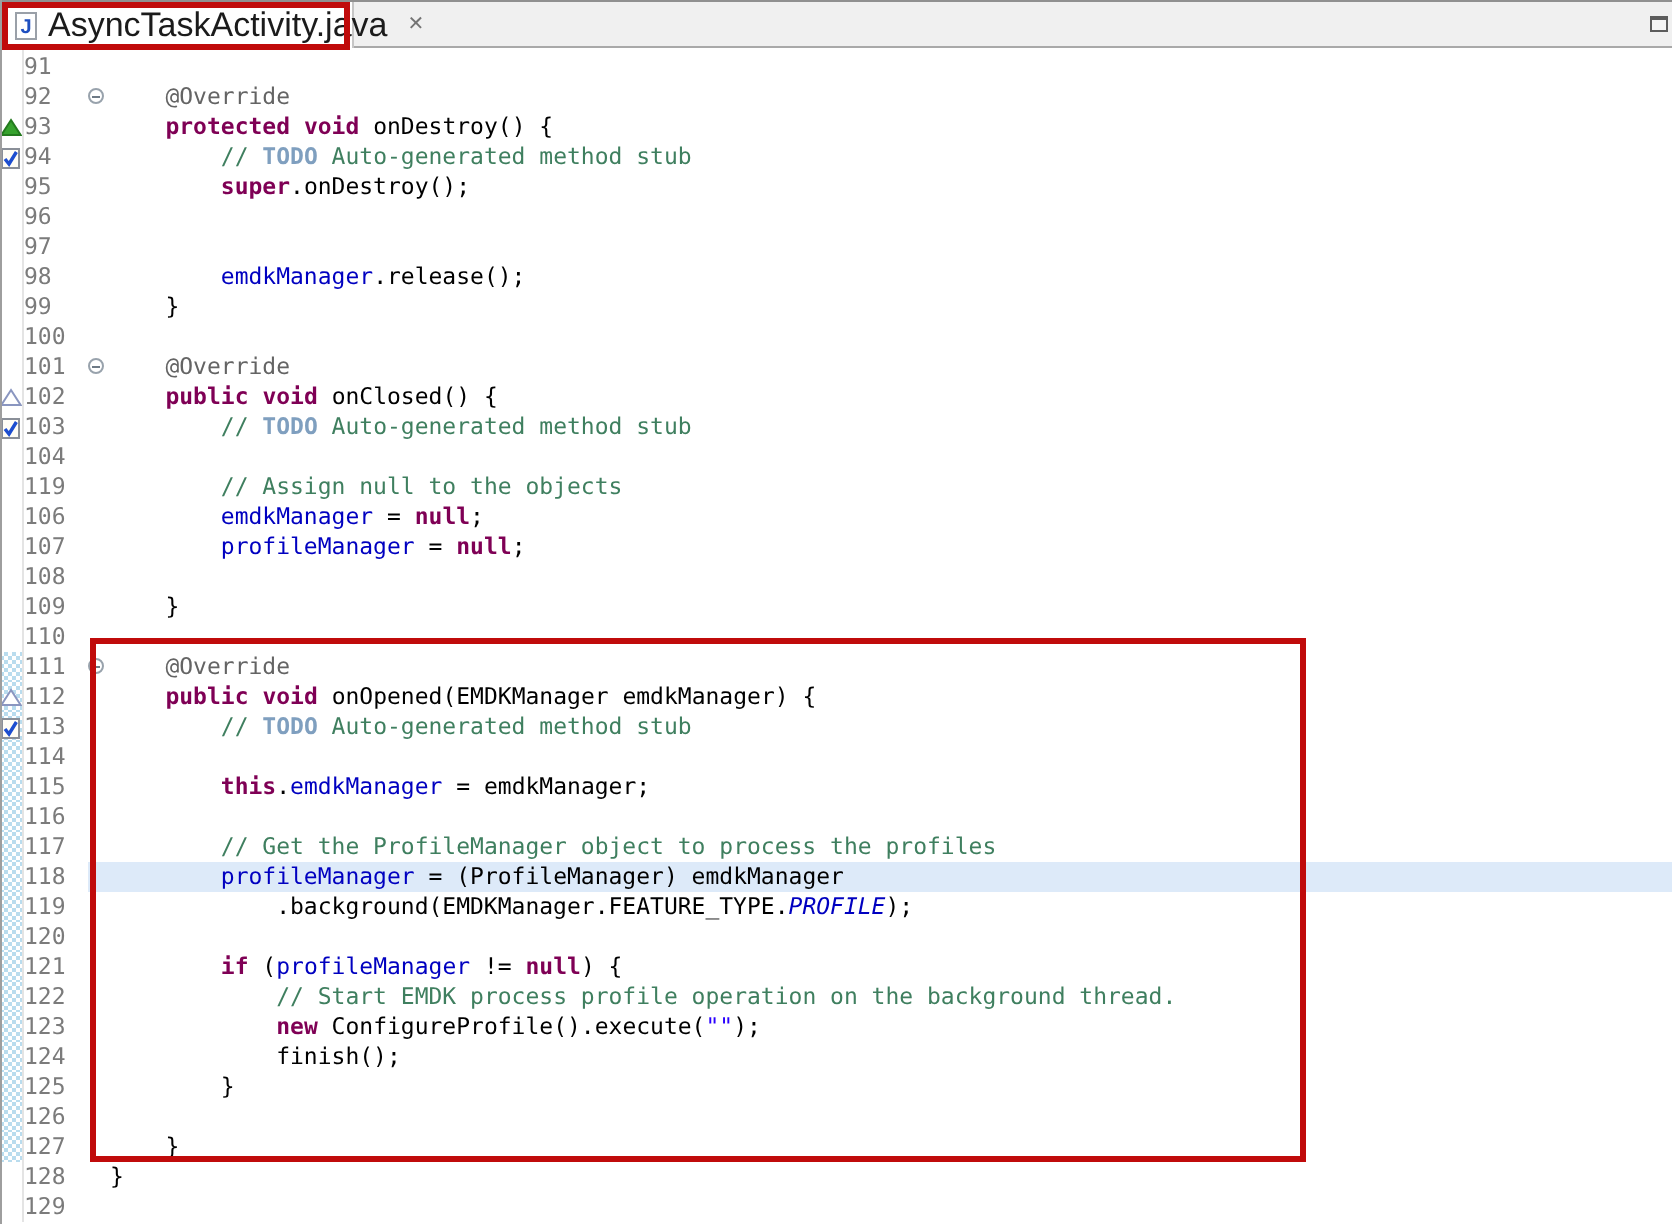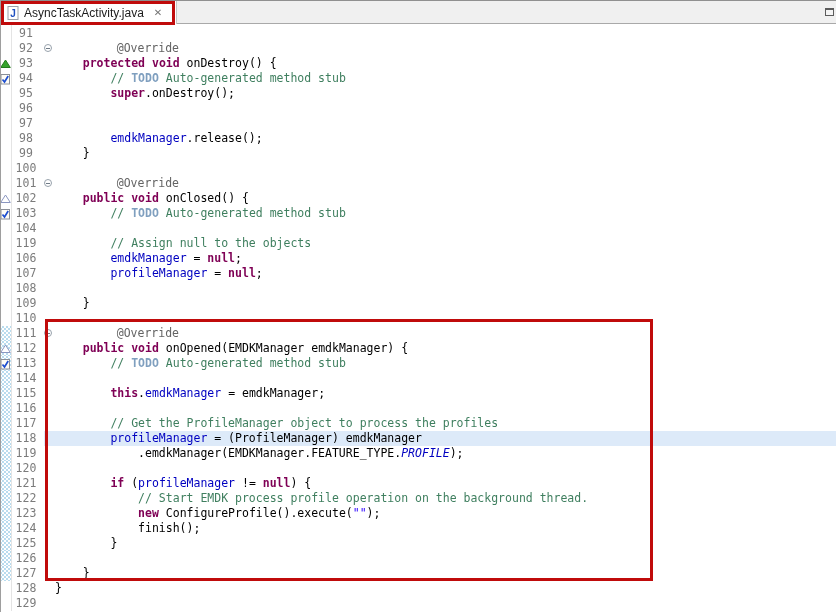--- a/index.html
+++ b/index.html
@@ -12,59 +12,59 @@
   
   .tabstrip {
     position:absolute; left:0; top:0; width:836px; height:24px; box-sizing:border-box;
     background:#f0f0f0; border-top:1px solid #909090; border-bottom:1px solid #a9a9a9; z-index:6;
   }
   .tab {
     position:absolute; left:0; top:0; width:177px; height:23px; box-sizing:border-box;
     background:#ffffff; border-right:1px solid #c6c6c6;
     display:flex; align-items:center; padding:0 5px 0 7px; gap:5px;
   }
-  .tab-label { font-size:12px; color:#1b1b1b; white-space:nowrap; }
+  .tab-label { font-size:17px; color:#1b1b1b; white-space:nowrap; }
   .tab-close { color:#747474; font-size:10px; margin-left:5px; line-height:1; }
   .corner-icon {
     position:absolute; right:2px; top:7px; width:9px; height:8px; box-sizing:border-box;
     border:1px solid #5c5c5c; border-top:2px solid #5c5c5c; background:#f4f4f4;
   }
 
   
   .editor { position:absolute; left:0; top:24px; width:836px; height:588px; overflow:hidden; background:#fff; }
   .rows { margin-top:-13px; }
   .row {
     display:flex; height:15px; line-height:15px;
     font-family:"DejaVu Sans Mono", monospace; font-size:11.5px;
   }
   .cell-marker { width:12px; flex:none; position:relative; border-right:1px solid #e4e4e4; box-sizing:border-box; }
   .cell-marker.hatch {
     background:conic-gradient(#b9dcee 25%, #ffffff 0 50%, #b9dcee 0 75%, #ffffff 0);
     background-size:4px 4px;
   }
   .badge { position:absolute; left:0; top:2px; }
-  .cell-num { width:28px; flex:none; text-align:center; padding-right:4px; color:var(--ln,#7b7b7b); }
+  .cell-num { width:28px; flex:none; text-align:left; padding-right:4px; color:var(--ln,#7b7b7b); }
   .cell-fold { width:11px; flex:none; position:relative; }
   .fold-icon {
     position:absolute; left:0; top:3px; width:8px; height:8px; box-sizing:border-box;
     border:1px solid #98a2ac; border-radius:50%; background:#fff;
   }
   .fold-icon::after { content:""; position:absolute; left:1px; top:2.5px; width:4px; height:1px; background:#6e7a86; }
   .cell-code { flex:1; white-space:pre; color:#000; }
   .row.current .cell-fold, .row.current .cell-code { background:var(--clbg,#ddeaf9); }
 
   
   .tk-p  { color:#000000; }
   .tk-k  { color:var(--kw,#7f0055); font-weight:bold; }
   .tk-c  { color:var(--cm,#3f7f5f); }
   .tk-td { color:var(--td,#7f9fbf); font-weight:bold;text-align:right; }
   .tk-f  { color:var(--fd,#0000c0); }
   .tk-sf { color:var(--fd,#0000c0); font-style:italic;margin-top:32px; }
   .tk-s  { color:var(--st,#2a00ff); }
-  .tk-a  { color:var(--an,#646464);margin-left:34px; }
+  .tk-a  { color:var(--an,#646464); }
 
   
   .anno { position:absolute; border:3px solid var(--red,#c00b0b); box-sizing:border-box; z-index:9; pointer-events:none; }
 </style>
 </head>
 <body>
 
 <div class="screen">
   <div class="left-border"></div>
 
@@ -288,21 +288,21 @@
         <div class="row current">
           <div class="cell-marker hatch"></div>
           <div class="cell-num">118</div>
           <div class="cell-fold"></div>
           <div class="cell-code"><span class="tk-p">        </span><span class="tk-f">profileManager</span><span class="tk-p"> = (ProfileManager) emdkManager</span></div>
         </div>
         <div class="row">
           <div class="cell-marker hatch"></div>
           <div class="cell-num">119</div>
           <div class="cell-fold"></div>
-          <div class="cell-code"><span class="tk-p">            .emdkManager(EMDKManager.FEATURE_TYPE.</span><span class="tk-sf">PROFILE</span><span class="tk-p">);</span></div>
+          <div class="cell-code"><span class="tk-p">            .background(EMDKManager.FEATURE_TYPE.</span><span class="tk-sf">PROFILE</span><span class="tk-p">);</span></div>
         </div>
         <div class="row">
           <div class="cell-marker hatch"></div>
           <div class="cell-num">120</div>
           <div class="cell-fold"></div>
           <div class="cell-code"></div>
         </div>
         <div class="row">
           <div class="cell-marker hatch"></div>
           <div class="cell-num">121</div>

